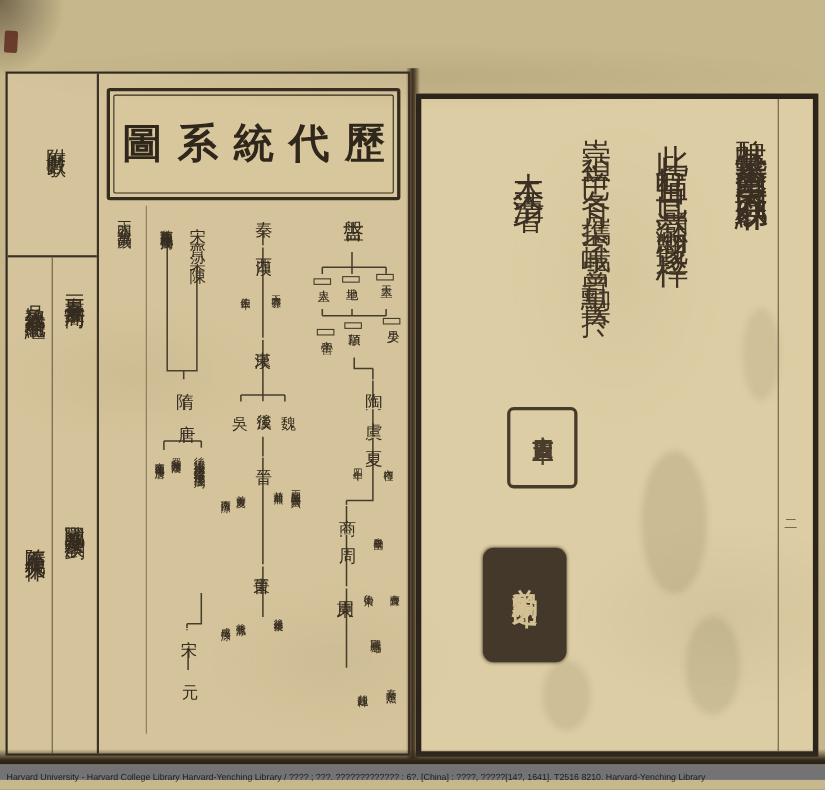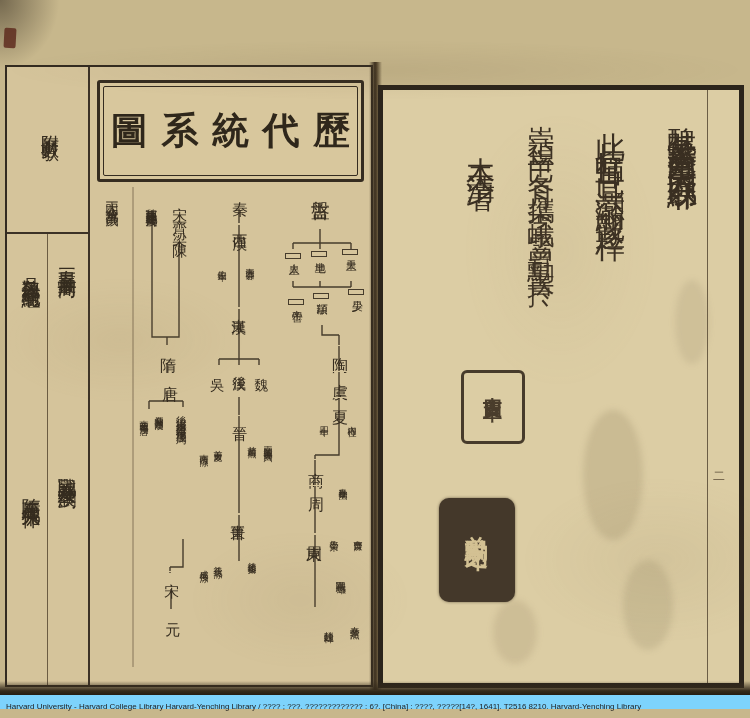--- a/index.html
+++ b/index.html
@@ -8,21 +8,21 @@
   .v{writing-mode:vertical-rl;text-orientation:upright;}
   
   .corner-shade{position:absolute;left:0;top:0;width:60px;height:70px;
     background:radial-gradient(ellipse at 0 0, rgba(35,27,18,.5), rgba(35,27,18,0) 70%);}
   .red-mark{position:absolute;left:4px;top:28px;width:12px;height:20px;background:#5e2b1f;
     opacity:.85;border-radius:2px;transform:rotate(3deg);}
   .gutter{position:absolute;left:369px;top:62px;width:13px;height:628px;
     background:linear-gradient(to right, rgba(70,58,38,0), #3b2f1f 45%, #55462e 60%, rgba(70,58,38,0));}
   .bottom-shadow{position:absolute;left:0;top:681px;width:750px;height:14px;
     background:linear-gradient(to bottom, rgba(46,38,25,0), #352b1c 70%, #241d12);}
-  .caption{position:absolute;left:0;top:695px;width:750px;height:14px;background:#7dd3fc;
+  .caption{position:absolute;left:0;top:695px;width:750px;height:14px;background:#737373;
     color:#1e1e1e;font-family:"Liberation Sans",sans-serif;font-size:8px;line-height:23px;
     padding-left:6px;box-sizing:border-box;white-space:nowrap;}
   
   .left-page{position:absolute;left:5px;top:65px;width:368px;height:622px;background:#d5c49b;
     border:2px solid #332b20;box-sizing:border-box;}
   .lp-inner{position:absolute;inset:0;}
   .sidebar{position:absolute;left:0;top:0;width:83px;height:100%;border-right:2px solid #3c3226;box-sizing:border-box;}
   .sidebar-top{position:absolute;left:0;top:0;width:100%;height:167px;border-bottom:2px solid #3c3226;box-sizing:border-box;}
   .sidebar-divider{position:absolute;left:40px;top:167px;bottom:0;width:1px;background:#6b5c42;}
   .sb-text{position:absolute;color:#352c1f;}

